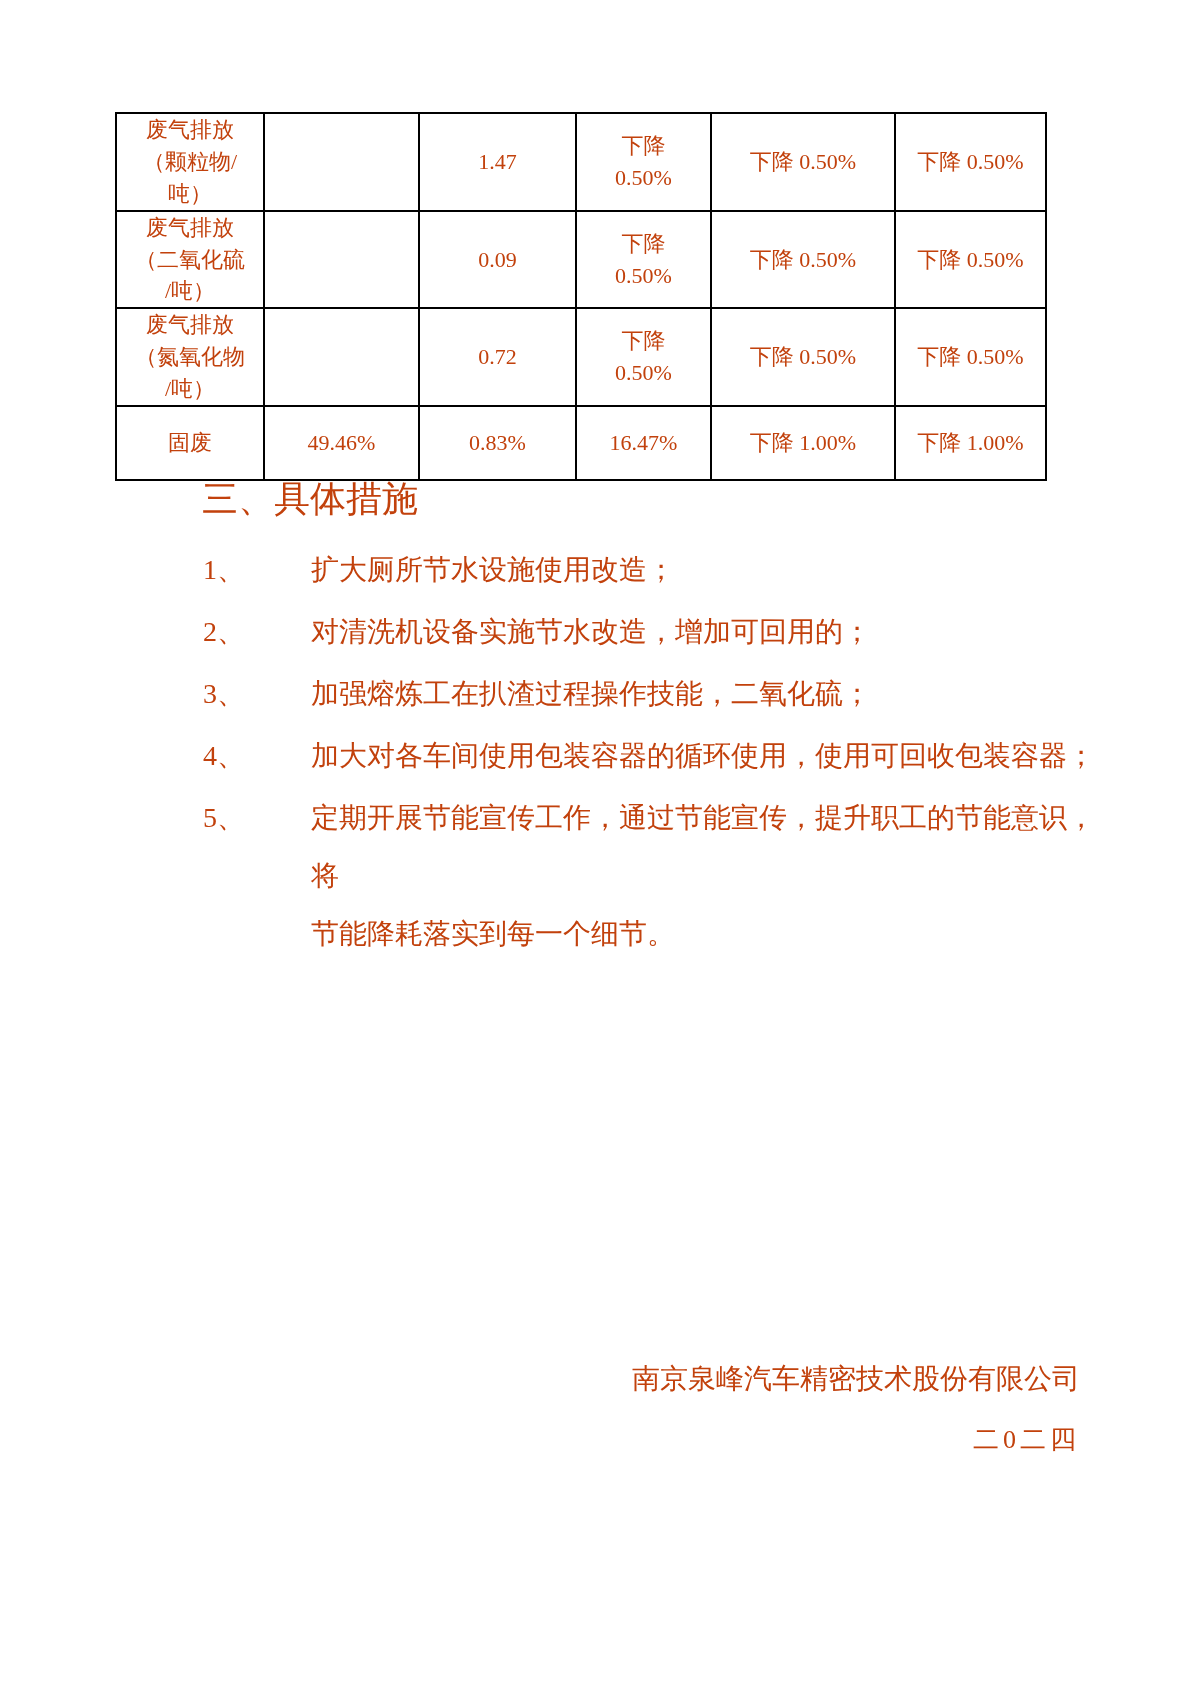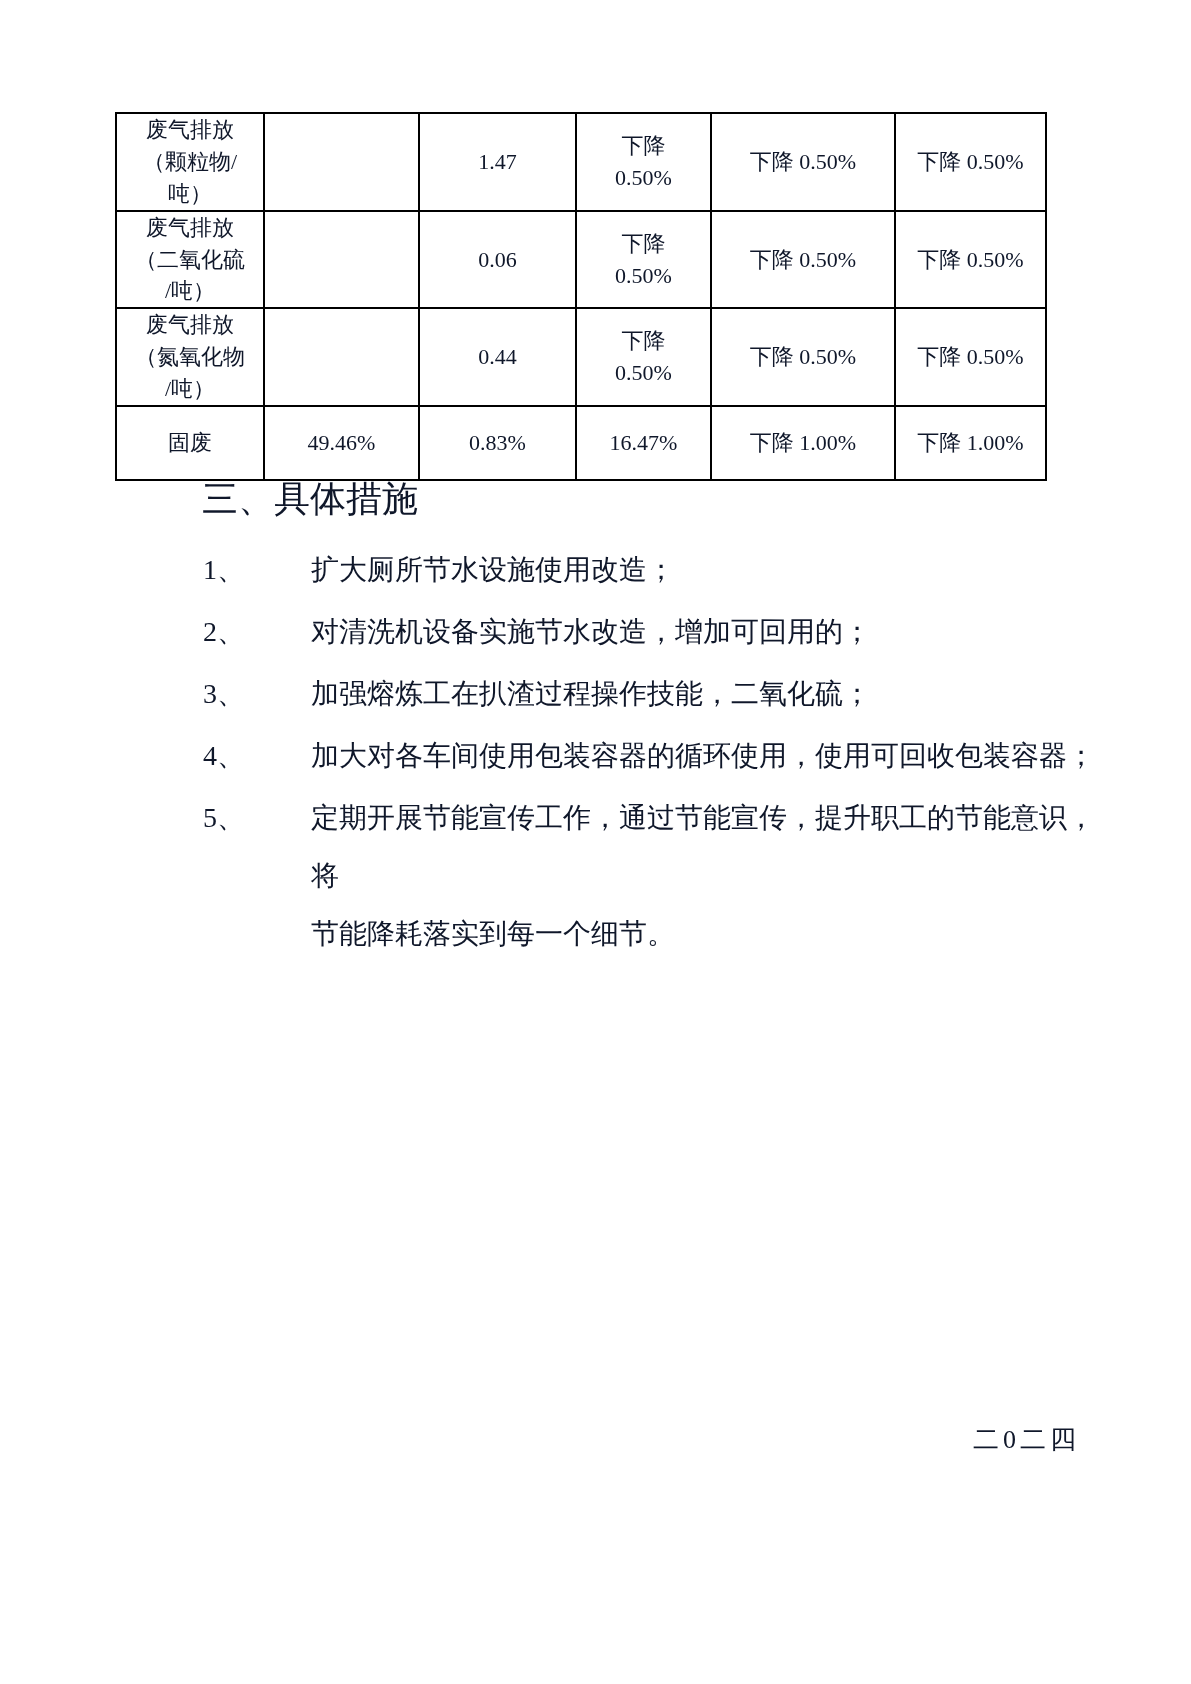--- a/index.html
+++ b/index.html
@@ -5,21 +5,21 @@
   html, body {
     margin: 0;
     padding: 0;
     background: #ffffff;
   }
   .page {
     position: relative;
     width: 1191px;
     height: 1684px;
     background: #ffffff;
-    color: #0f172a;
+    color: #c2410c;
     font-family: "Liberation Serif", serif;
     overflow: hidden;
   }
 
   
   table.emissions {
     position: absolute;
     left: 115px;
     top: 112px;
     width: 930px;
@@ -124,32 +124,32 @@
         <td>下降
 0.50%</td>
         <td>下降 0.50%</td>
         <td>下降 0.50%</td>
       </tr>
       <tr class="r2">
         <td>废气排放
 （二氧化硫
 /吨）</td>
         <td></td>
-        <td>0.06</td>
+        <td>0.09</td>
         <td>下降
 0.50%</td>
         <td>下降 0.50%</td>
         <td>下降 0.50%</td>
       </tr>
       <tr class="r3">
         <td>废气排放
 （氮氧化物
 /吨）</td>
         <td></td>
-        <td>0.44</td>
+        <td>0.72</td>
         <td>下降
 0.50%</td>
         <td>下降 0.50%</td>
         <td>下降 0.50%</td>
       </tr>
       <tr class="r4">
         <td>固废</td>
         <td>49.46%</td>
         <td>0.83%</td>
         <td>16.47%</td>
@@ -178,15 +178,16 @@
       <span class="measure-num">4、</span>
       <span class="measure-text">加大对各车间使用包装容器的循环使用，使用可回收包装容器；</span>
     </div>
     <div class="measure-item">
       <span class="measure-num">5、</span>
       <span class="measure-text">定期开展节能宣传工作，通过节能宣传，提升职工的节能意识，将
 节能降耗落实到每一个细节。</span>
     </div>
   </div>
 
+  <div class="footer-company">南京泉峰汽车精密技术股份有限公司</div>
   <div class="footer-date">二0二四</div>
 
 </div>
 
 </body></html>

